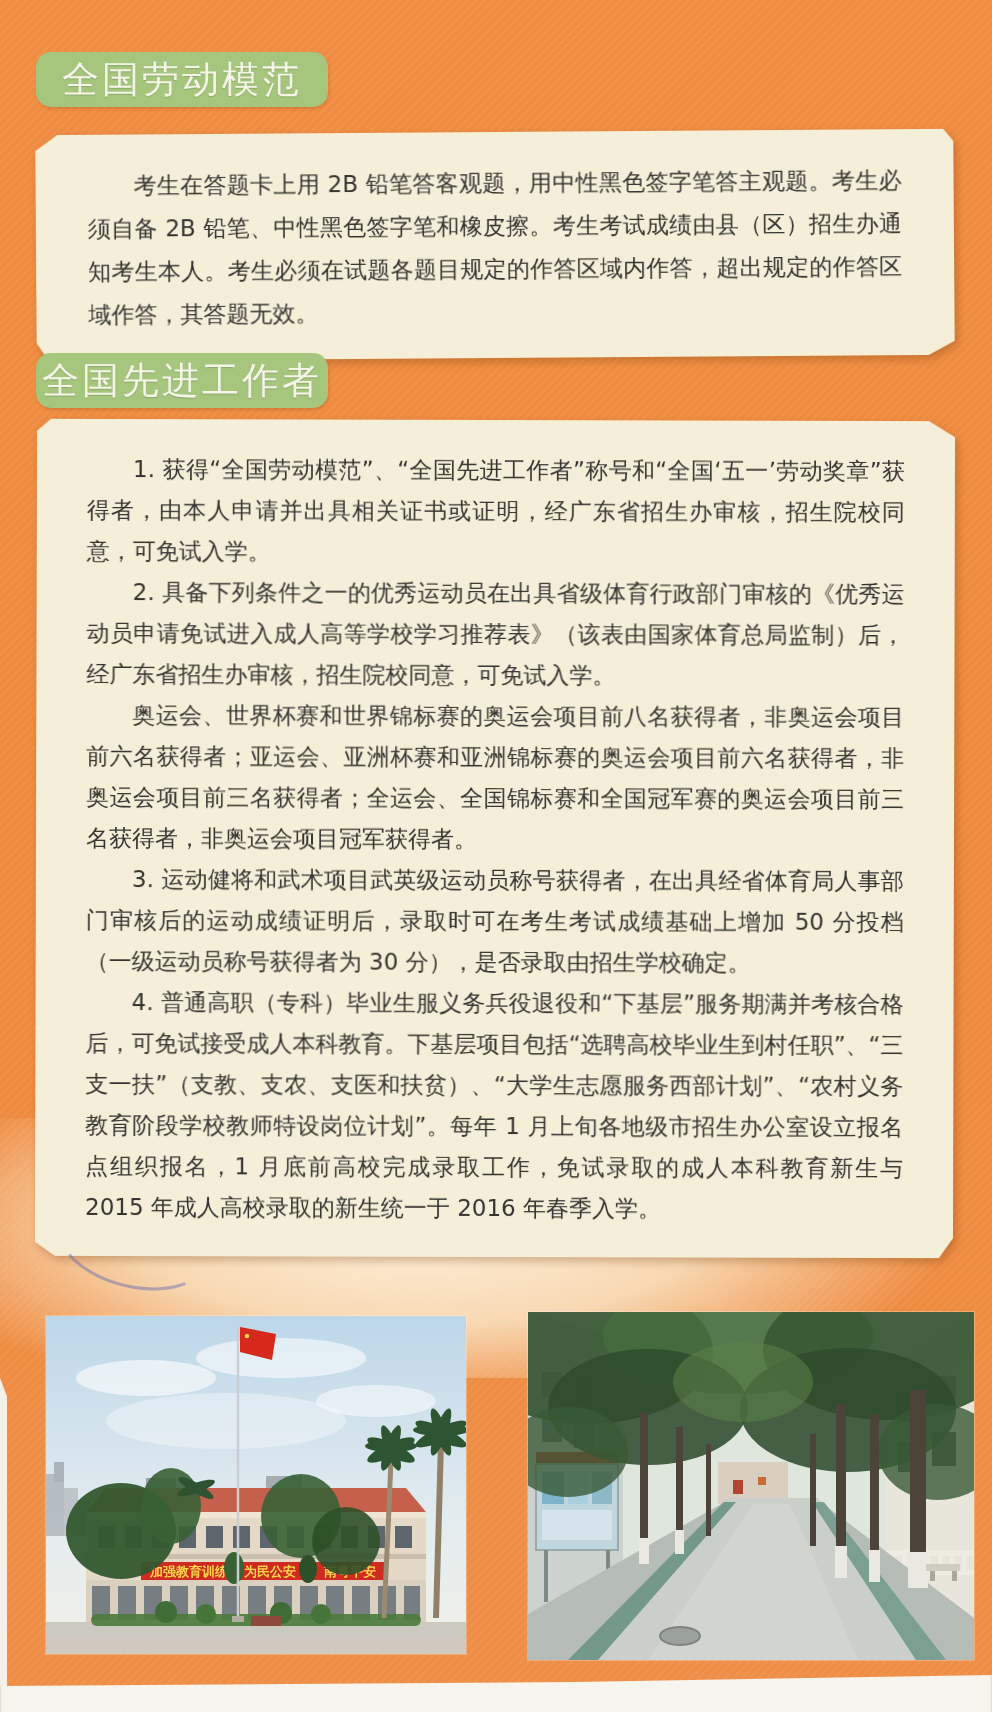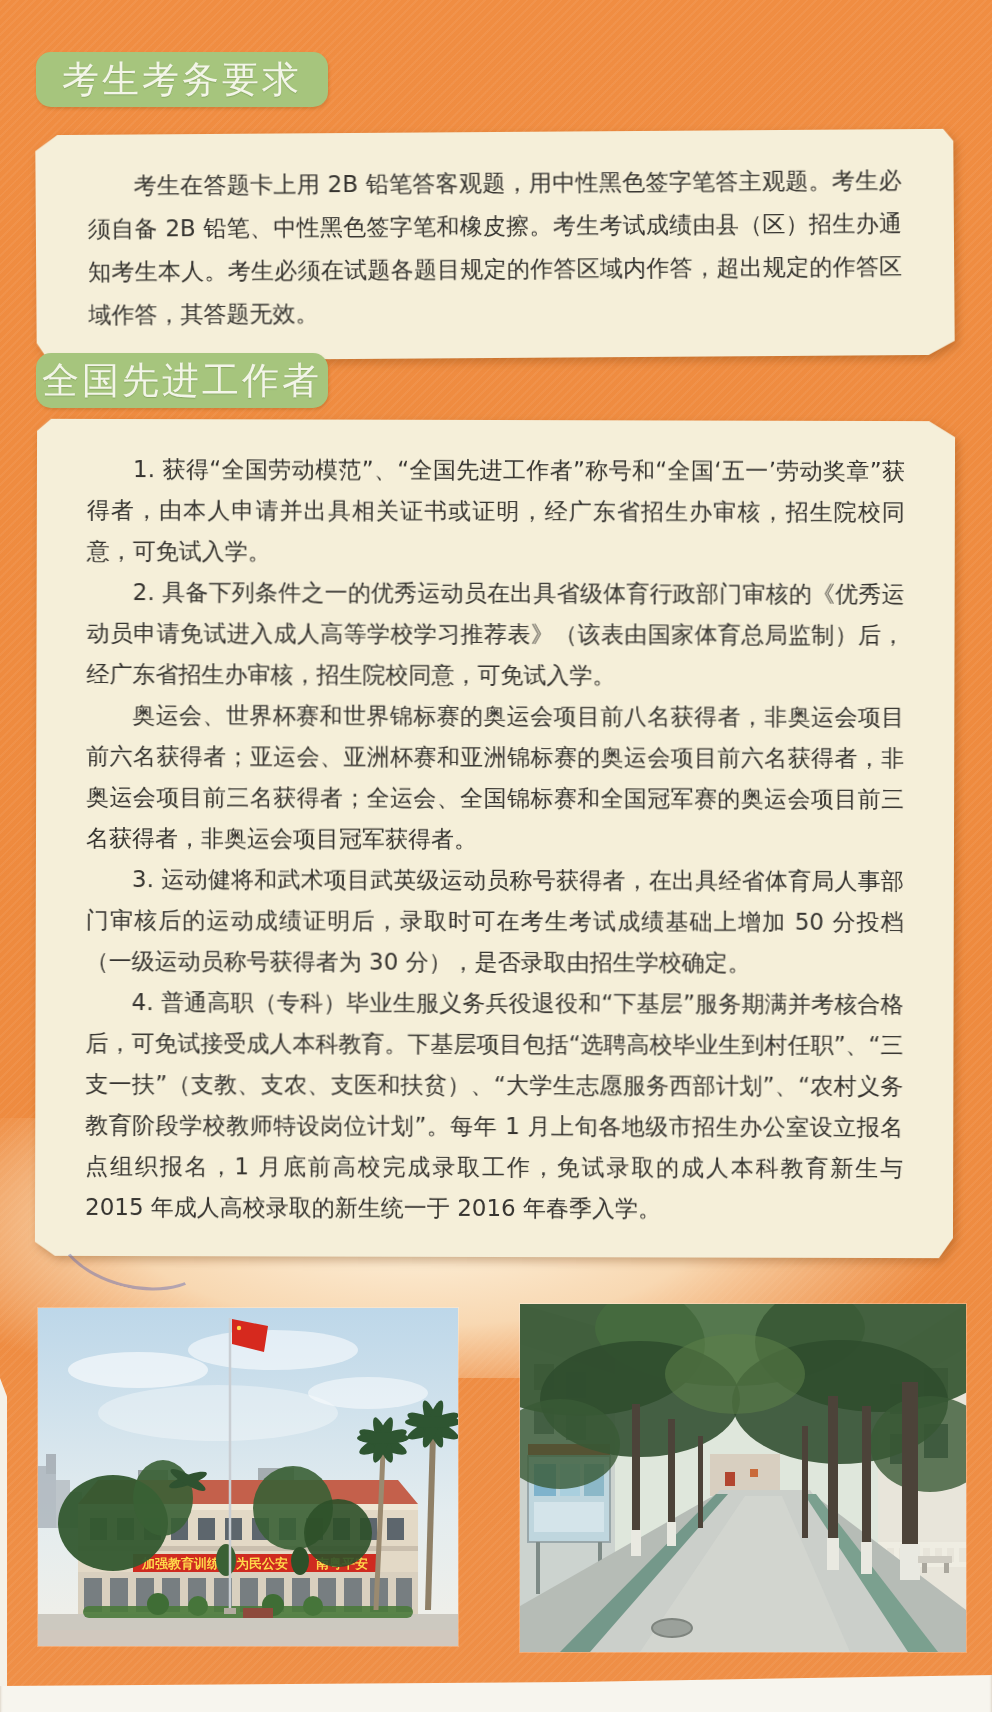--- a/index.html
+++ b/index.html
@@ -38,21 +38,21 @@
   .card-2{
     padding:30px 50px 28px;line-height:41px;
     clip-path:polygon(14px 0%,calc(100% - 26px) 0%,100% 16px,100% calc(100% - 20px),calc(100% - 14px) 100%,20px 100%,0% calc(100% - 14px),0% 12px);
   }
   .card p{margin:0;text-indent:2em;}
   .pen-mark{
     position:absolute;left:56px;top:1196px;width:150px;height:86px;
     border:3px solid transparent;border-bottom-color:rgba(95,105,180,.45);
     border-radius:50%;transform:rotate(14deg);pointer-events:none;
   }
-  .photo{position:absolute;margin:8px;padding:0;box-shadow:0 0 0 1px rgba(255,255,255,.25);}
+  .photo{position:absolute;margin:16px;padding:0;box-shadow:0 0 0 1px rgba(255,255,255,.25);}
   .photo svg{display:block;}
   .photo-left{left:30px;top:1300px;width:420px;height:338px;}
   .photo-right{left:512px;top:1296px;width:446px;height:348px;}
   .edge-sliver{
     position:absolute;left:0;top:1378px;width:7px;height:308px;background:#f4f1e8;
     clip-path:polygon(0 0,100% 6%,100% 100%,0 100%);
   }
   .bottom-strip{
     position:absolute;left:0;top:1670px;width:992px;height:42px;background:#f7f5ee;
     clip-path:polygon(0 16px,58% 12px,100% 5px,100% 100%,0 100%);
@@ -60,21 +60,21 @@
   }
 </style>
 </head>
 <body>
 
 <div class="page">
 
   <div class="glow"></div>
 
   <div class="badge badge-1">
-    <span>考生考务要求</span>
+    <span>全国劳动模范</span>
   </div>
   <div class="card-wrap card1-wrap">
     <div class="card card-1">
       <p>考生在答题卡上用 2B 铅笔答客观题，用中性黑色签字笔答主观题。考生必须自备 2B 铅笔、中性黑色签字笔和橡皮擦。考生考试成绩由县（区）招生办通知考生本人。考生必须在试题各题目规定的作答区域内作答，超出规定的作答区域作答，其答题无效。</p>
     </div>
   </div>
 
   <div class="badge badge-2">
     <span>全国先进工作者</span>
   </div>

